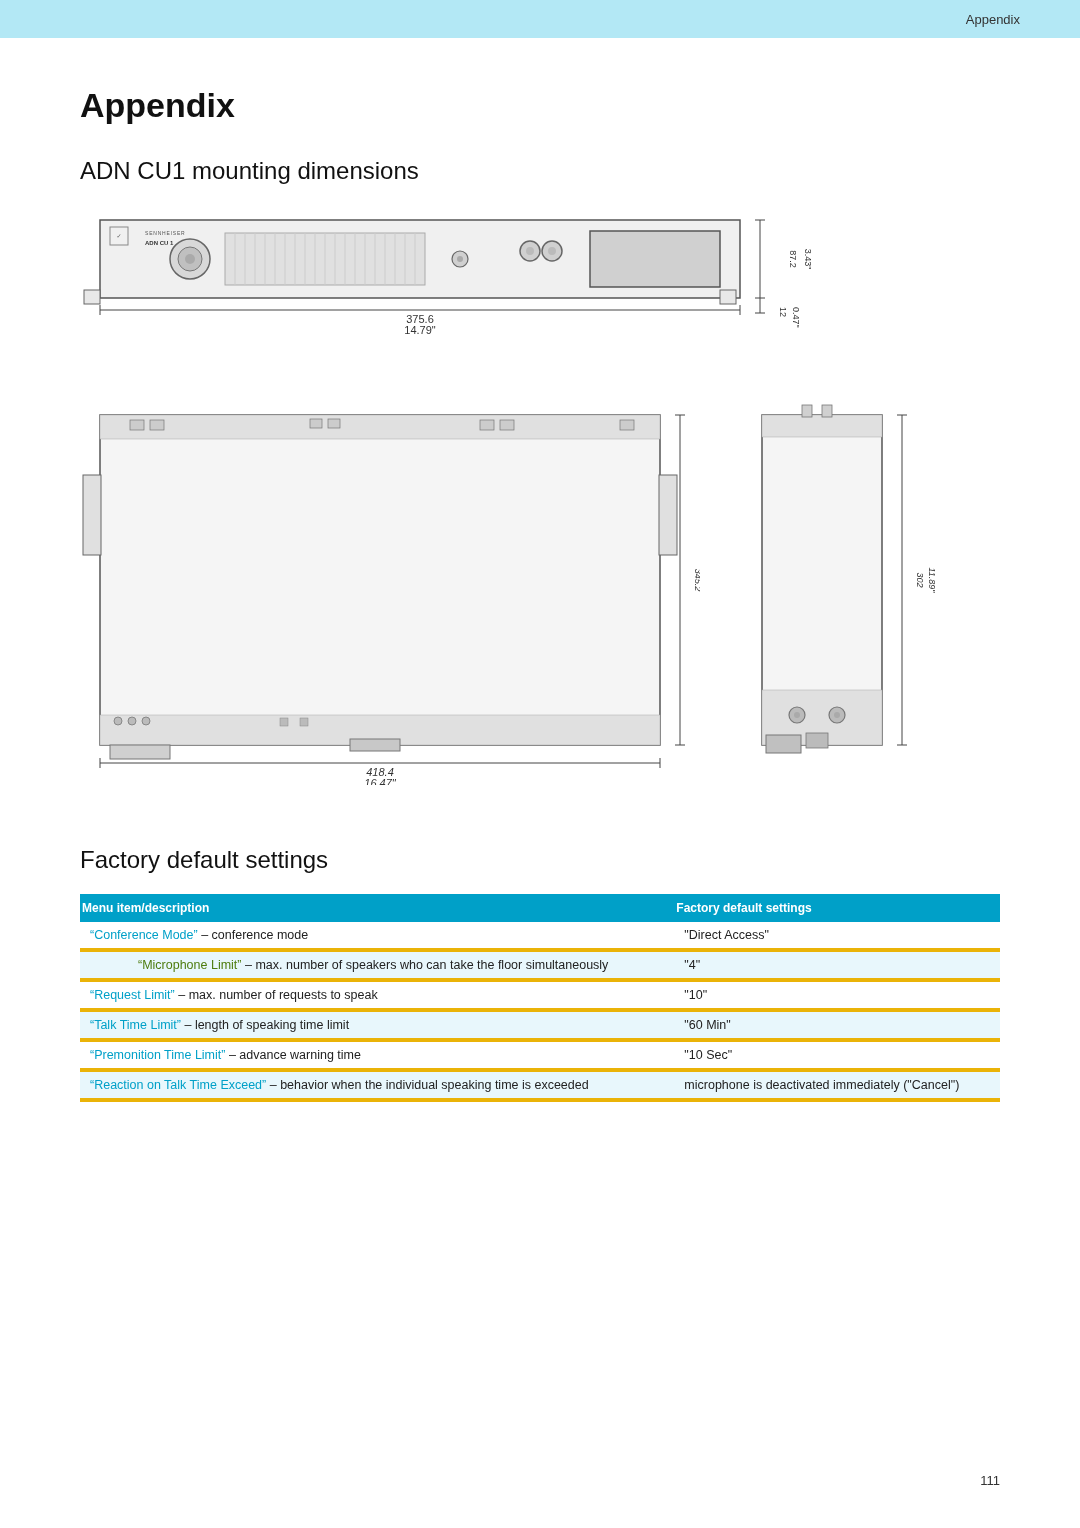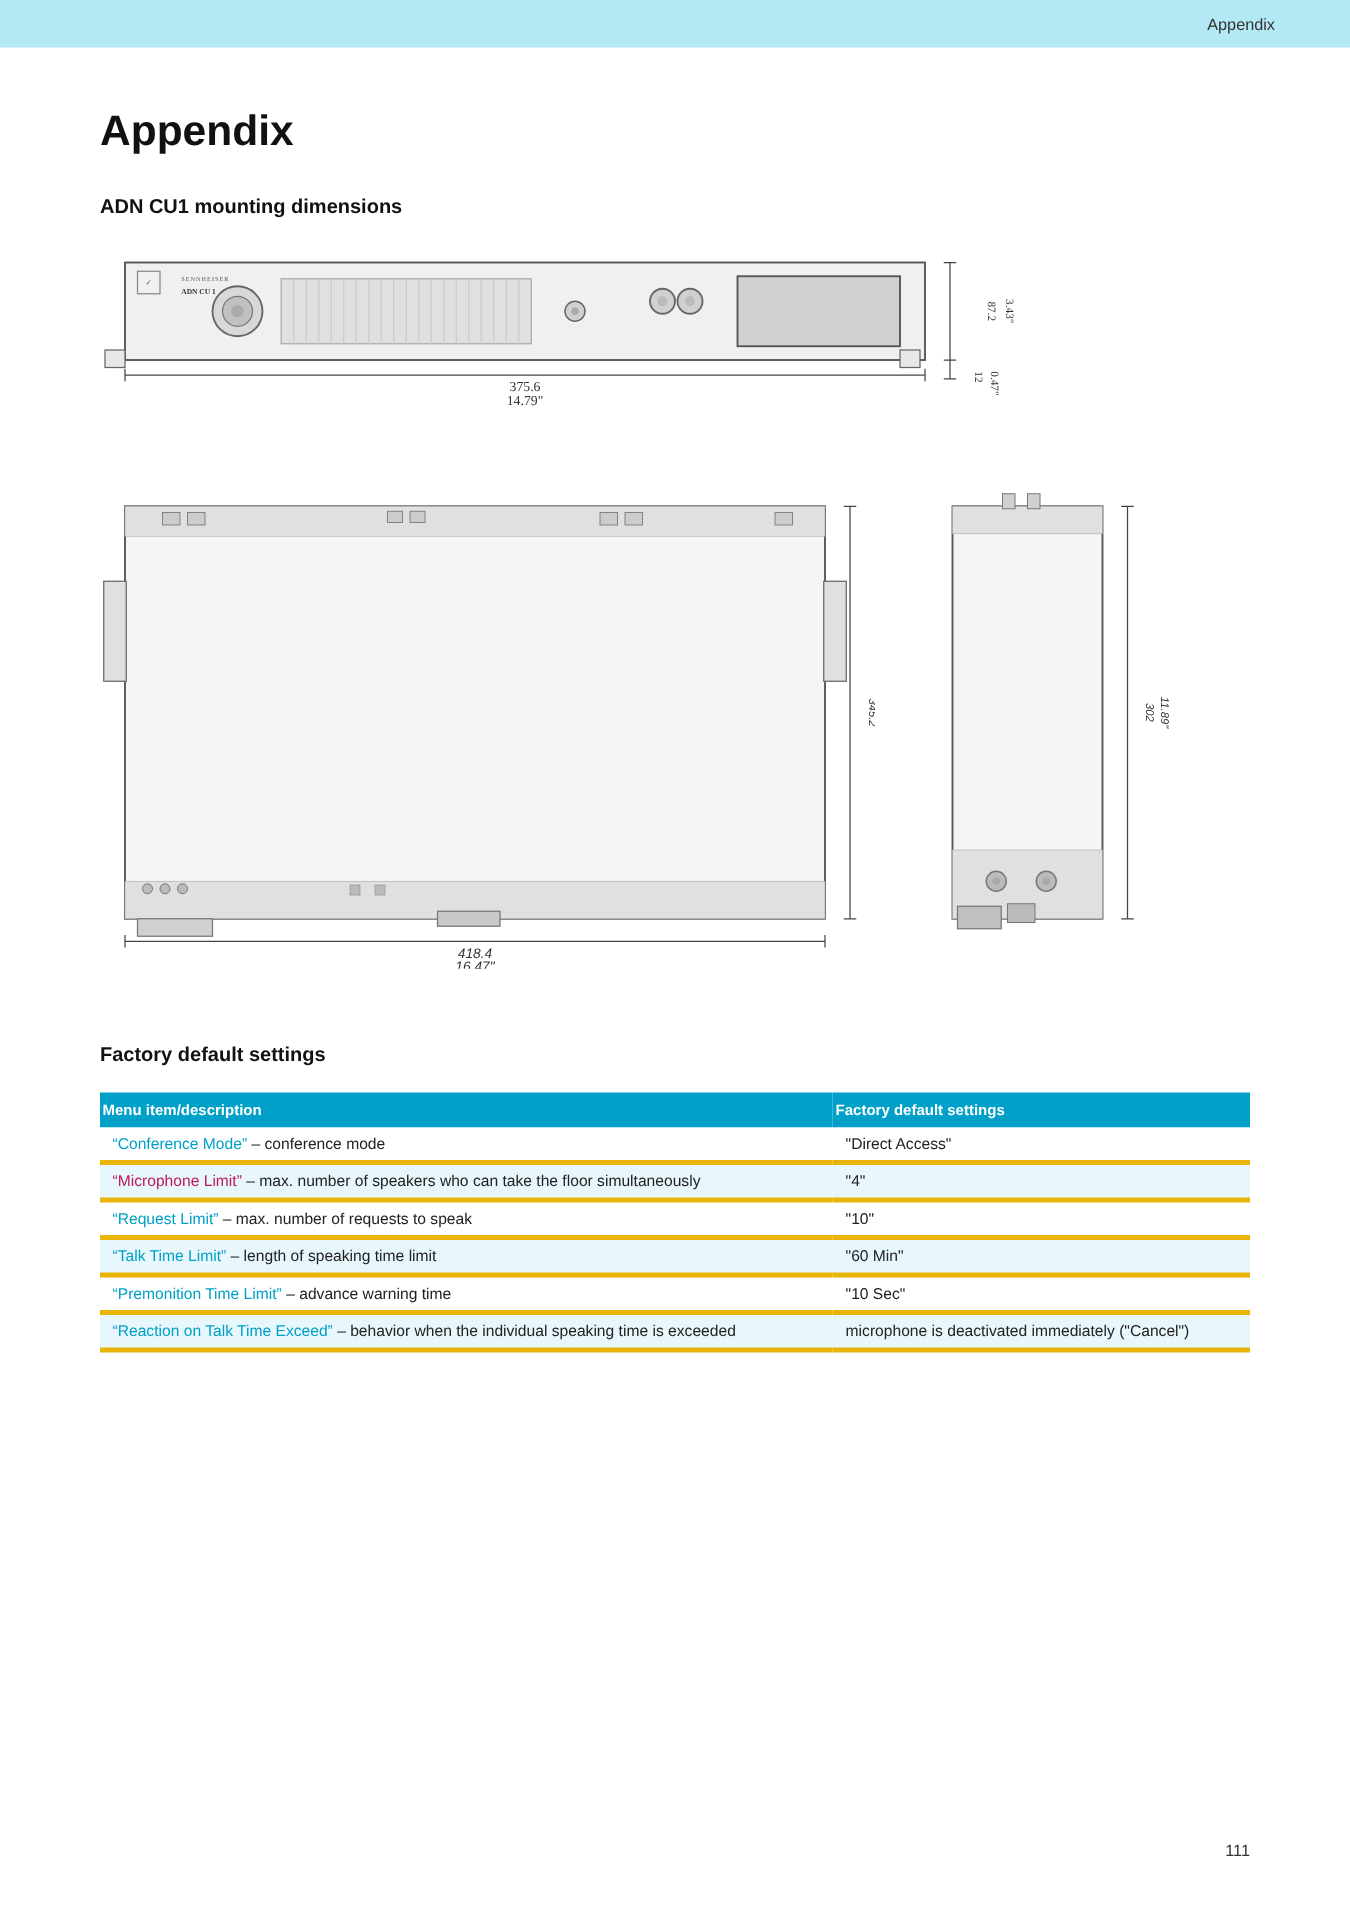--- a/index.html
+++ b/index.html
@@ -32,22 +32,22 @@
     }
 
     .page-title {
       font-size: 34px;
       font-weight: bold;
       margin-bottom: 32px;
       color: #111;
     }
 
     .section-title {
-      font-size: 16px;
-      font-weight: bold;
+      font-size: 24px;
+      font-weight: normal;
       margin-bottom: 20px;
       color: #111;
     }
 
     
     .diagrams-section {
       margin-bottom: 40px;
     }
 
     
@@ -106,21 +106,21 @@
 </div>
 
 <div class="page-content">
 
   <h1 class="page-title">Appendix</h1>
 
   <h2 class="section-title">ADN CU1 mounting dimensions</h2>
 
   <div class="diagrams-section">
 
-    <div style="position:relative; margin-bottom: 50px; font-family: Liberation Serif, serif;">
+    <div style="position:relative; margin-bottom: 50px;">
       <svg width="780" height="130" class="svg-diagram">
 
         <rect x="20" y="15" width="640" height="78" fill="#f0f0f0" stroke="#555" stroke-width="1.5"></rect>
 
         <rect x="30" y="22" width="18" height="18" fill="none" stroke="#888" stroke-width="1"></rect>
         <text x="39" y="33" text-anchor="middle" font-size="6" fill="#555">✓</text>
         <text x="65" y="30" font-size="5" fill="#555" letter-spacing="0.8">SENNHEISER</text>
         <text x="65" y="40" font-size="6" font-weight="bold" fill="#333">ADN CU 1</text>
 
         <circle cx="110" cy="54" r="20" fill="#d8d8d8" stroke="#666" stroke-width="1.5"></circle>
@@ -266,21 +266,21 @@
           <th>Menu item/description</th>
           <th>Factory default settings</th>
         </tr>
       </thead>
       <tbody id="table-body">
       <tr>
             <td><span style="color: rgb(0, 160, 200);">“Conference Mode”</span><span> – conference mode</span></td>
             <td>"Direct Access"</td>
           </tr>
           <tr>
-            <td><span style="color: #be185d;">“Microphone Limit”</span><span> – max. number of speakers who can take the floor simultaneously</span></td>
+            <td><span style="color: #4d7c0f; margin-left: 48px;">“Microphone Limit”</span><span> – max. number of speakers who can take the floor simultaneously</span></td>
             <td>"4"</td>
           </tr>
           <tr>
             <td><span style="color: rgb(0, 160, 200);">“Request Limit”</span><span> – max. number of requests to speak</span></td>
             <td>"10"</td>
           </tr>
           <tr>
             <td><span style="color: rgb(0, 160, 200);">“Talk Time Limit”</span><span> – length of speaking time limit</span></td>
             <td>"60 Min"</td>
           </tr>

